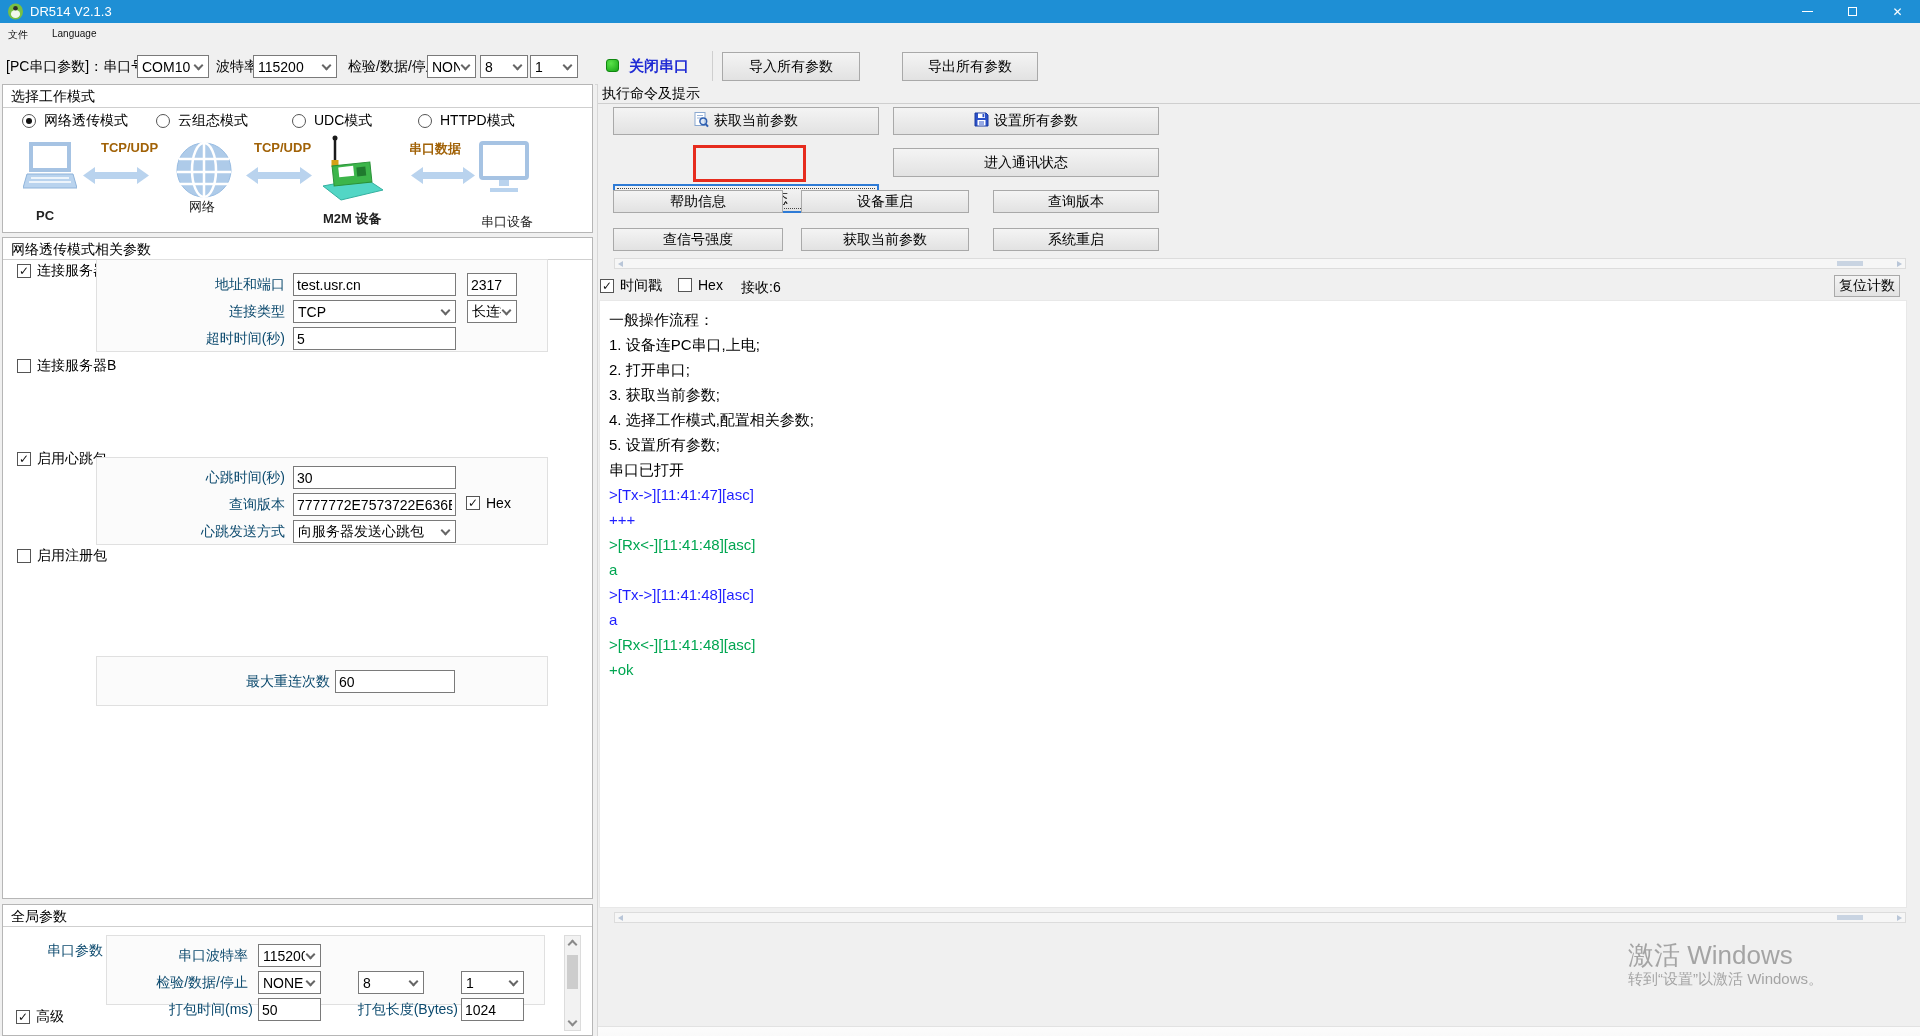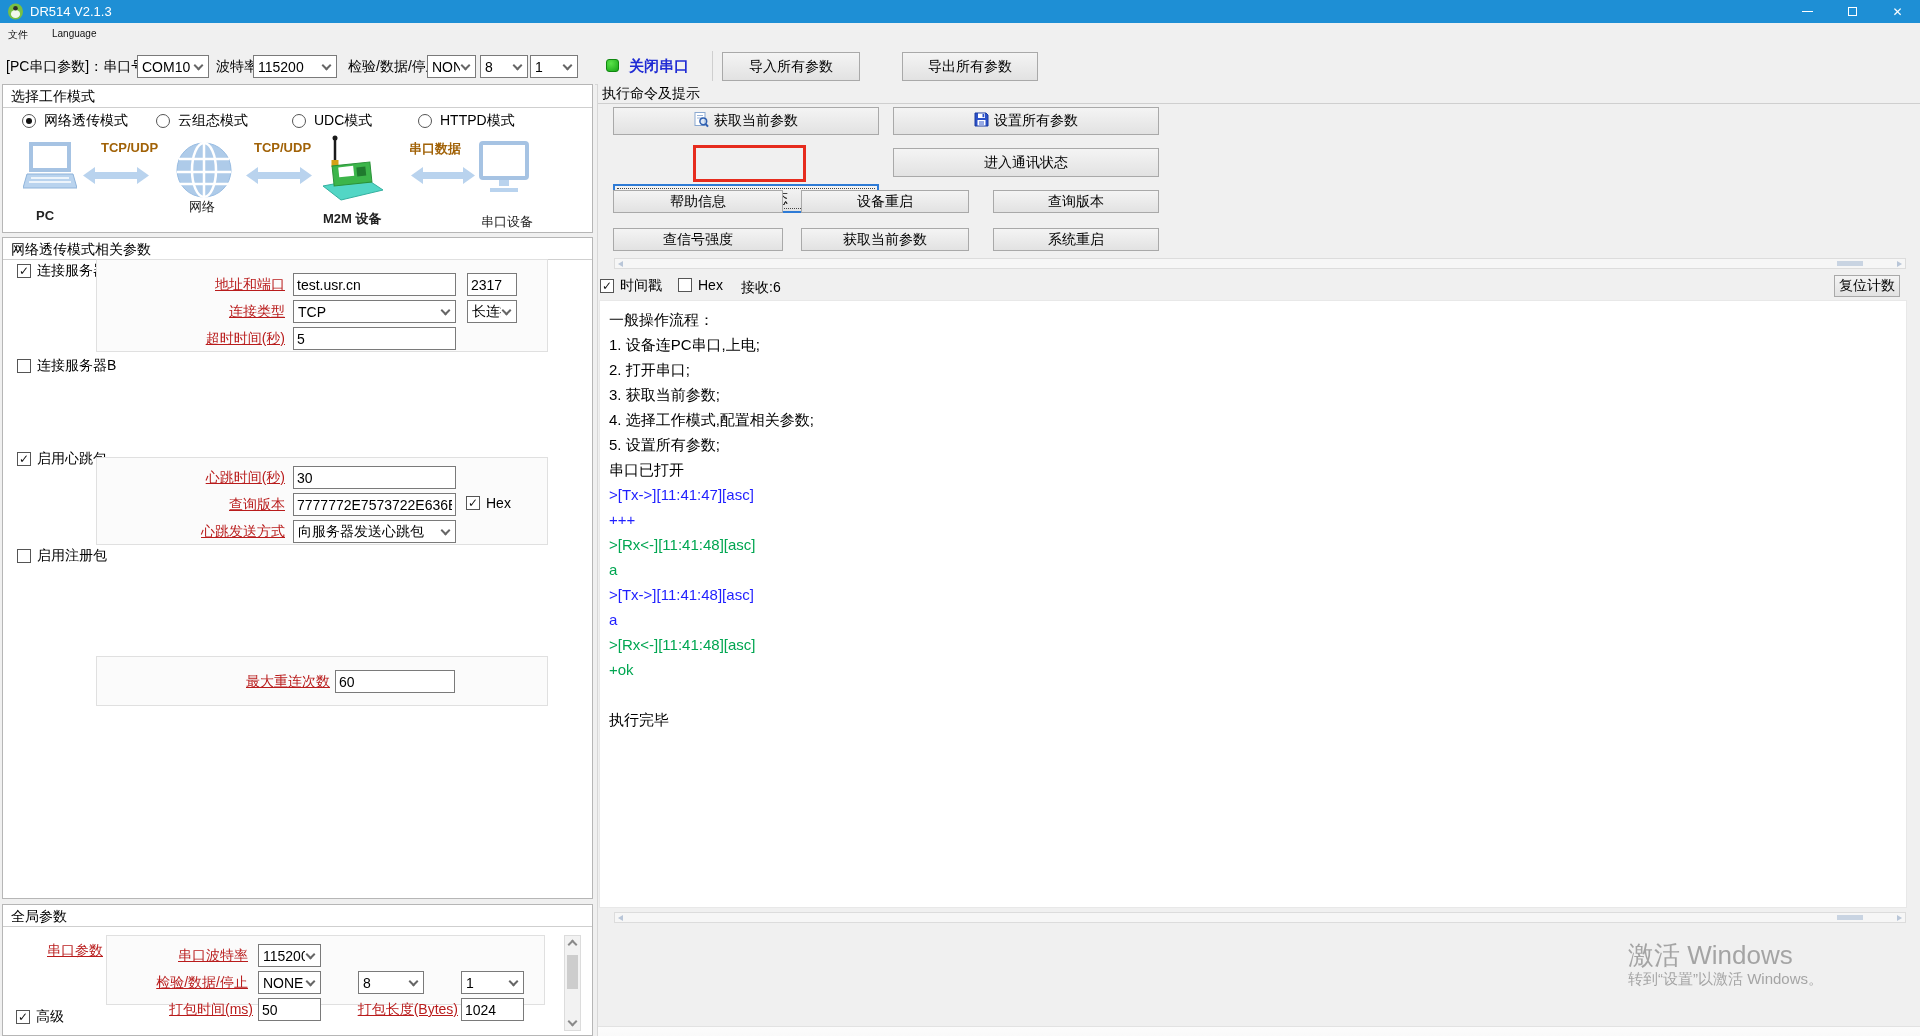--- a/index.html
+++ b/index.html
@@ -26,21 +26,21 @@
   .close-port{position:absolute;font-size:15px;font-weight:bold;color:#1f2bd4;white-space:nowrap;}
   .vsep{position:absolute;width:1px;background:#cfcfcf;}
   .btn{position:absolute;background:linear-gradient(#f4f4f4,#e2e2e2);border:1px solid #a9a9a9;font-size:14px;color:#000;display:flex;align-items:center;justify-content:center;gap:5px;padding:0;white-space:nowrap;}
   
   .panel-left{position:absolute;left:0;top:84px;width:595px;height:952px;background:#f0f0f0;}
   .panel-right{position:absolute;left:597px;top:84px;width:1323px;height:952px;background:#f0f0f0;border-left:1px solid #d7d7d7;}
   .group{position:absolute;background:#fff;border:1px solid #b6b6b6;}
   .gcap{position:absolute;left:8px;top:3px;font-size:14px;color:#000;white-space:nowrap;}
   .gline{position:absolute;left:0;height:1px;background:#cfcfcf;width:100%;}
   .subpanel{position:absolute;background:#fbfbfb;border:1px solid #e0e0e0;}
-  .flabel{position:absolute;font-size:14px;color:#b91c1c;text-align:right;white-space:nowrap;text-decoration:underline;}
+  .flabel{position:absolute;font-size:14px;color:#0c4a6e;text-align:right;white-space:nowrap;}
   
   .cb{position:absolute;display:flex;align-items:center;gap:6px;font-size:14px;white-space:nowrap;}
   .cb .box{width:14px;height:14px;border:1px solid #555;background:#fff;display:flex;align-items:center;justify-content:center;font-size:12px;line-height:1;flex:none;}
   .cb .box.checked::after{content:"✓";color:#111;}
   .radio{position:absolute;display:flex;align-items:center;gap:8px;font-size:14px;white-space:nowrap;}
   .radio .dot{width:14px;height:14px;border:1px solid #555;border-radius:50%;background:#fff;position:relative;flex:none;}
   .radio .dot.sel::after{content:"";position:absolute;left:3px;top:3px;width:6px;height:6px;border-radius:50%;background:#111;}
   
   .diag-label{position:absolute;font-size:13px;color:#222;white-space:nowrap;}
   .diag-link{position:absolute;font-size:13px;font-weight:bold;color:#a16207;white-space:nowrap;}
@@ -377,21 +377,20 @@
         <div class="log-line" style="color: rgb(0, 0, 0);">串口已打开</div>
         <div class="log-line" style="color: rgb(31, 31, 255);">&gt;[Tx-&gt;][11:41:47][asc]</div>
         <div class="log-line" style="color: rgb(31, 31, 255);">+++</div>
         <div class="log-line" style="color: rgb(0, 166, 81);">&gt;[Rx&lt;-][11:41:48][asc]</div>
         <div class="log-line" style="color: rgb(0, 166, 81);">a</div>
         <div class="log-line" style="color: rgb(31, 31, 255);">&gt;[Tx-&gt;][11:41:48][asc]</div>
         <div class="log-line" style="color: rgb(31, 31, 255);">a</div>
         <div class="log-line" style="color: rgb(0, 166, 81);">&gt;[Rx&lt;-][11:41:48][asc]</div>
         <div class="log-line" style="color: rgb(0, 166, 81);">+ok</div>
         <div class="log-line" style="color: rgb(0, 0, 0);"></div>
-        <div class="log-line" style="color: rgb(0, 0, 0);">执行完毕</div>
       </div>
     </div>
 
     <div class="hscroll" style="left:16px;top:828px;width:1292px;">
       <span class="hs-arrow hs-left"></span>
       <span class="hs-arrow hs-right"></span>
       <span class="hs-thumb" style="left:1222px;"></span>
     </div>
 
     <div class="sendbar" style="left:0;top:894px;width:1323px;height:58px;">

